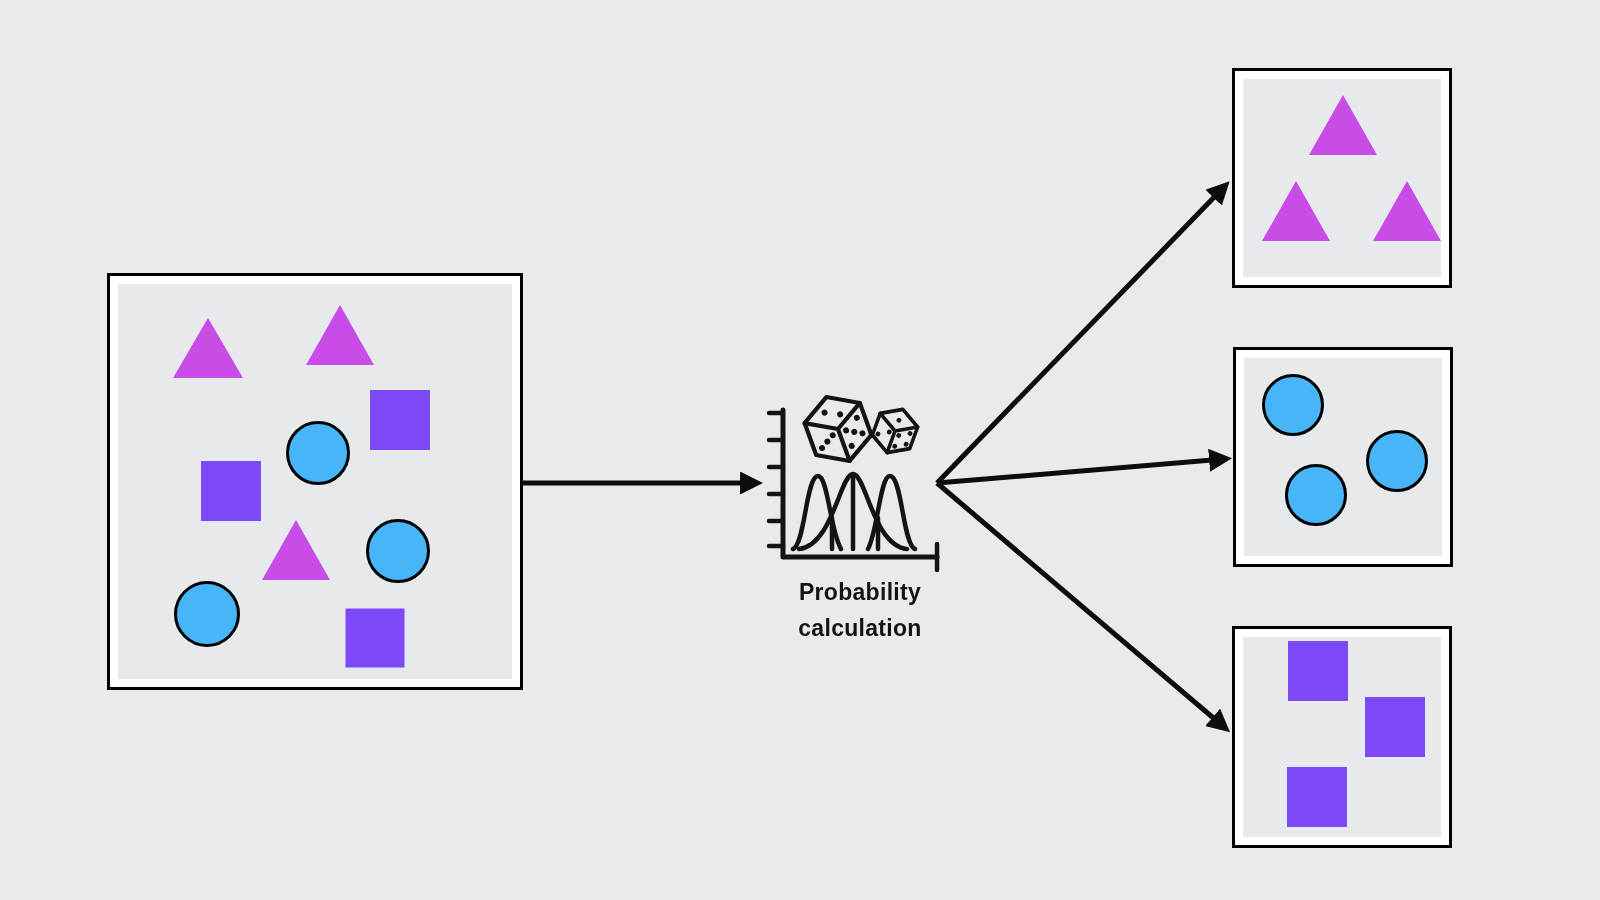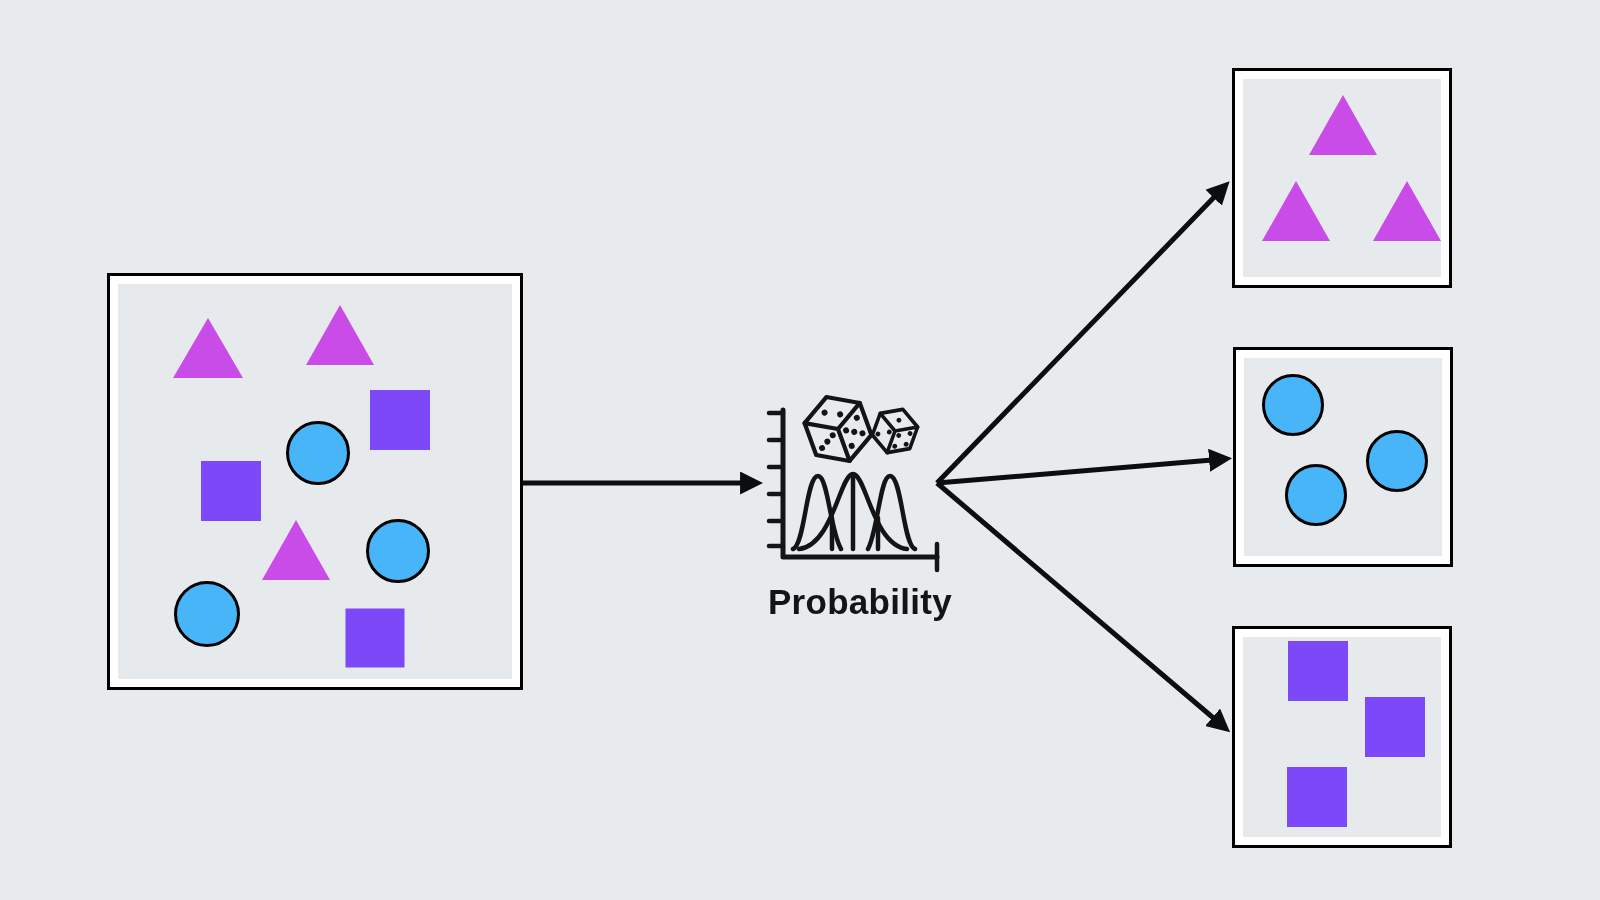--- a/index.html
+++ b/index.html
@@ -4,21 +4,21 @@
 <style>
   html,body{margin:0;padding:0;background:#e8ebee;}
   .stage{position:relative;width:1600px;height:900px;background:#e8ebee;overflow:hidden;
          font-family:"Liberation Sans",sans-serif;}
   .arrows-layer{position:absolute;left:0;top:0;width:1600px;height:900px;pointer-events:none;}
   .shape-box{position:absolute;background:#ffffff;border:3px solid #000000;box-sizing:border-box;}
   .box-inner{position:absolute;left:8px;top:8px;right:8px;bottom:8px;background:#e7eaed;}
   .shape{position:absolute;transform:translate(-50%,-50%);}
   .prob-icon{position:absolute;left:750px;top:380px;width:200px;height:200px;}
   .caption{position:absolute;left:710px;top:575px;width:300px;text-align:center;
-           font-weight:700;font-size:35px;line-height:1.55;color:#141414;letter-spacing:.3px;}
+           font-weight:700;font-size:23px;line-height:1.55;color:#141414;letter-spacing:.3px;}
 </style>
 </head>
 <body>
 
 <div class="stage">
 
   <svg class="arrows-layer" width="1600" height="900" viewBox="0 0 1600 900" xmlns="http://www.w3.org/2000/svg">
     <defs>
       <marker id="ah" viewBox="0 0 10 10" refX="6.5" refY="5" markerWidth="4.6" markerHeight="4.6" orient="auto-start-reverse">
         <path d="M0,0 L10,5 L0,10 Z" fill="#0d0d0d"></path>
@@ -70,20 +70,21 @@
             <circle cx="15" cy="-2.9" r="2.4"></circle>
           <circle cx="5" cy="14.4" r="2.4"></circle>
             <circle cx="5" cy="2.9" r="2.4"></circle>
         </g>
       </g>
     </g>
   </svg>
 
   <div class="caption">
     <div>Probability</div>
+    <div>calculation</div>
   </div>
 
 <div class="shape-box" style="left: 107px; top: 273px; width: 416px; height: 417px;">
       <div class="box-inner"></div>
       <div class="shape" style="left: 98px; top: 72px; width: 70px; height: 60px; background: rgb(201, 76, 232); clip-path: polygon(50% 0%, 0% 100%, 100% 100%);"></div>
       <div class="shape" style="left: 230px; top: 59px; width: 68px; height: 60px; background: rgb(201, 76, 232); clip-path: polygon(50% 0%, 0% 100%, 100% 100%);"></div>
       <div class="shape" style="left: 290px; top: 144px; width: 60px; height: 60px; background: rgb(124, 72, 248);"></div>
       <div class="shape" style="left: 208px; top: 177px; width: 64px; height: 64px; border-radius: 50%; background: rgb(71, 181, 248); border: 3px solid rgb(0, 0, 0); box-sizing: border-box;"></div>
       <div class="shape" style="left: 121px; top: 215px; width: 60px; height: 60px; background: rgb(124, 72, 248);"></div>
       <div class="shape" style="left: 186px; top: 274px; width: 68px; height: 60px; background: rgb(201, 76, 232); clip-path: polygon(50% 0%, 0% 100%, 100% 100%);"></div>

